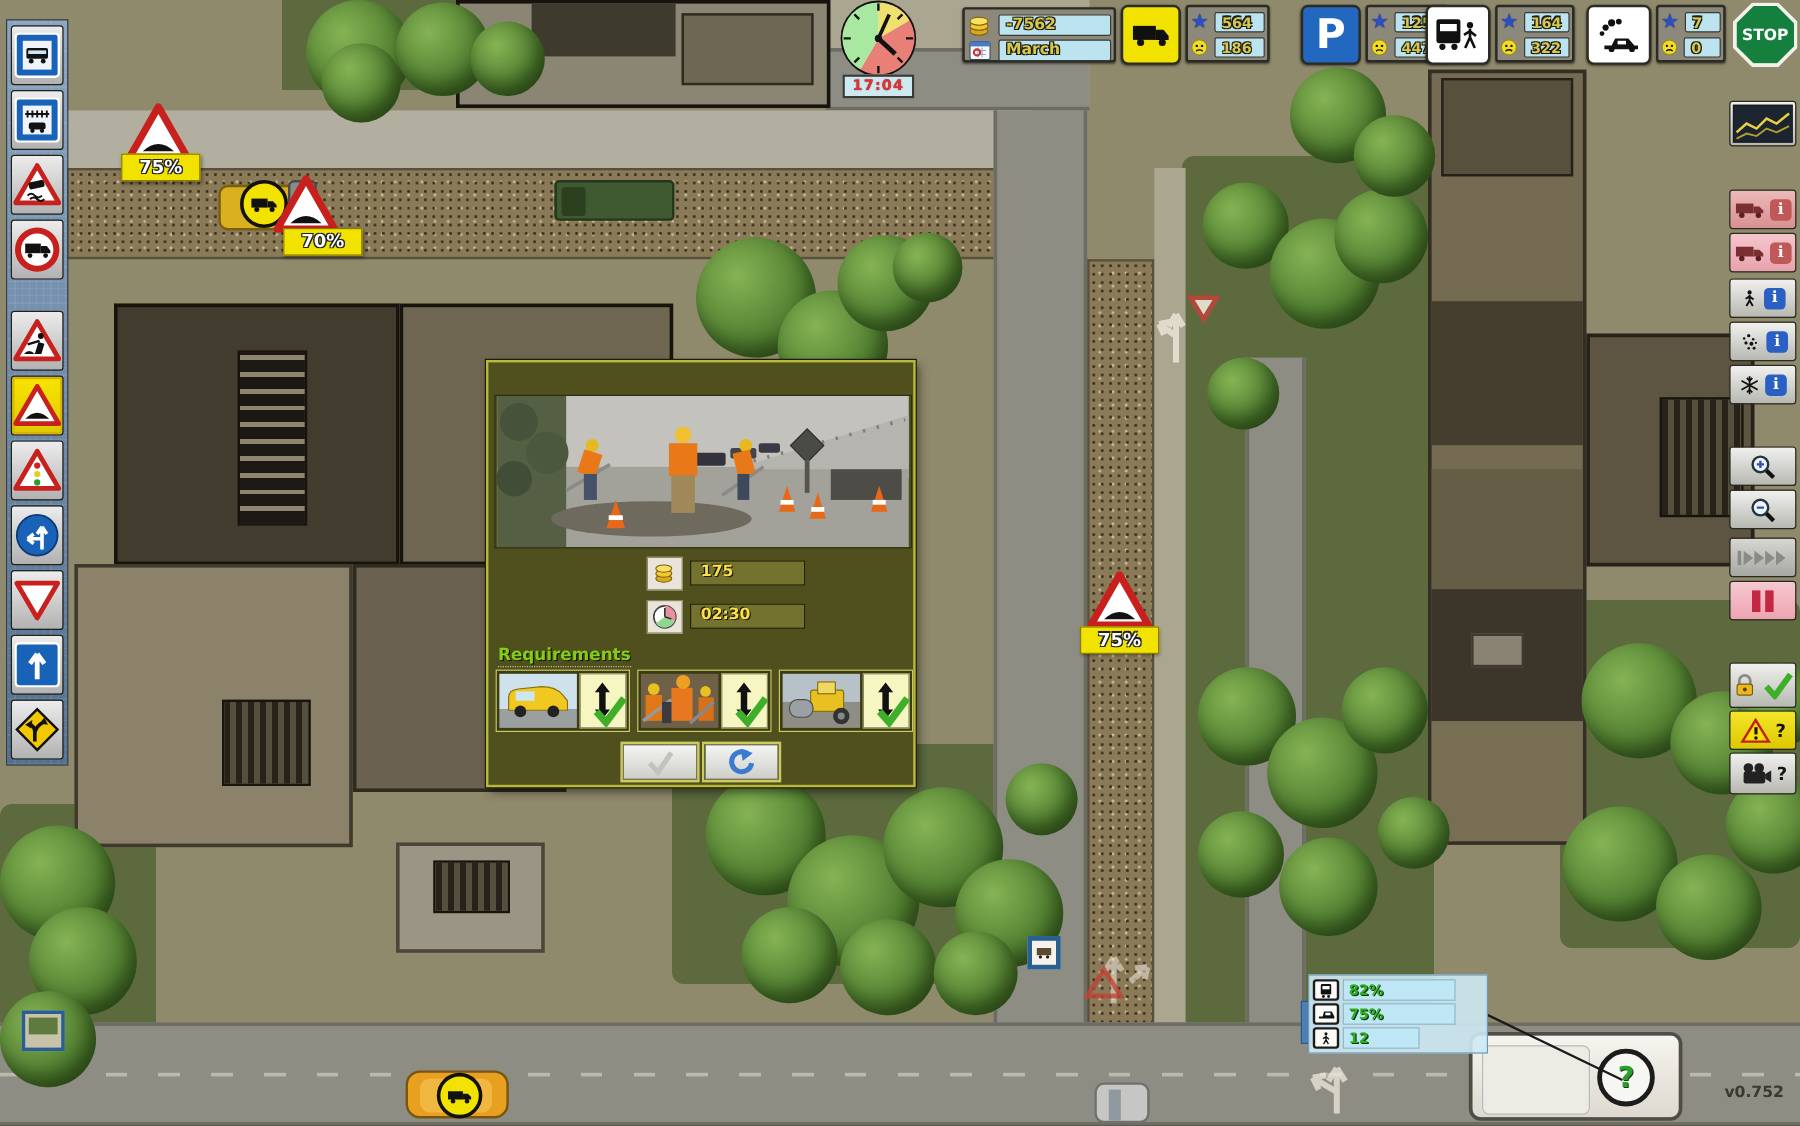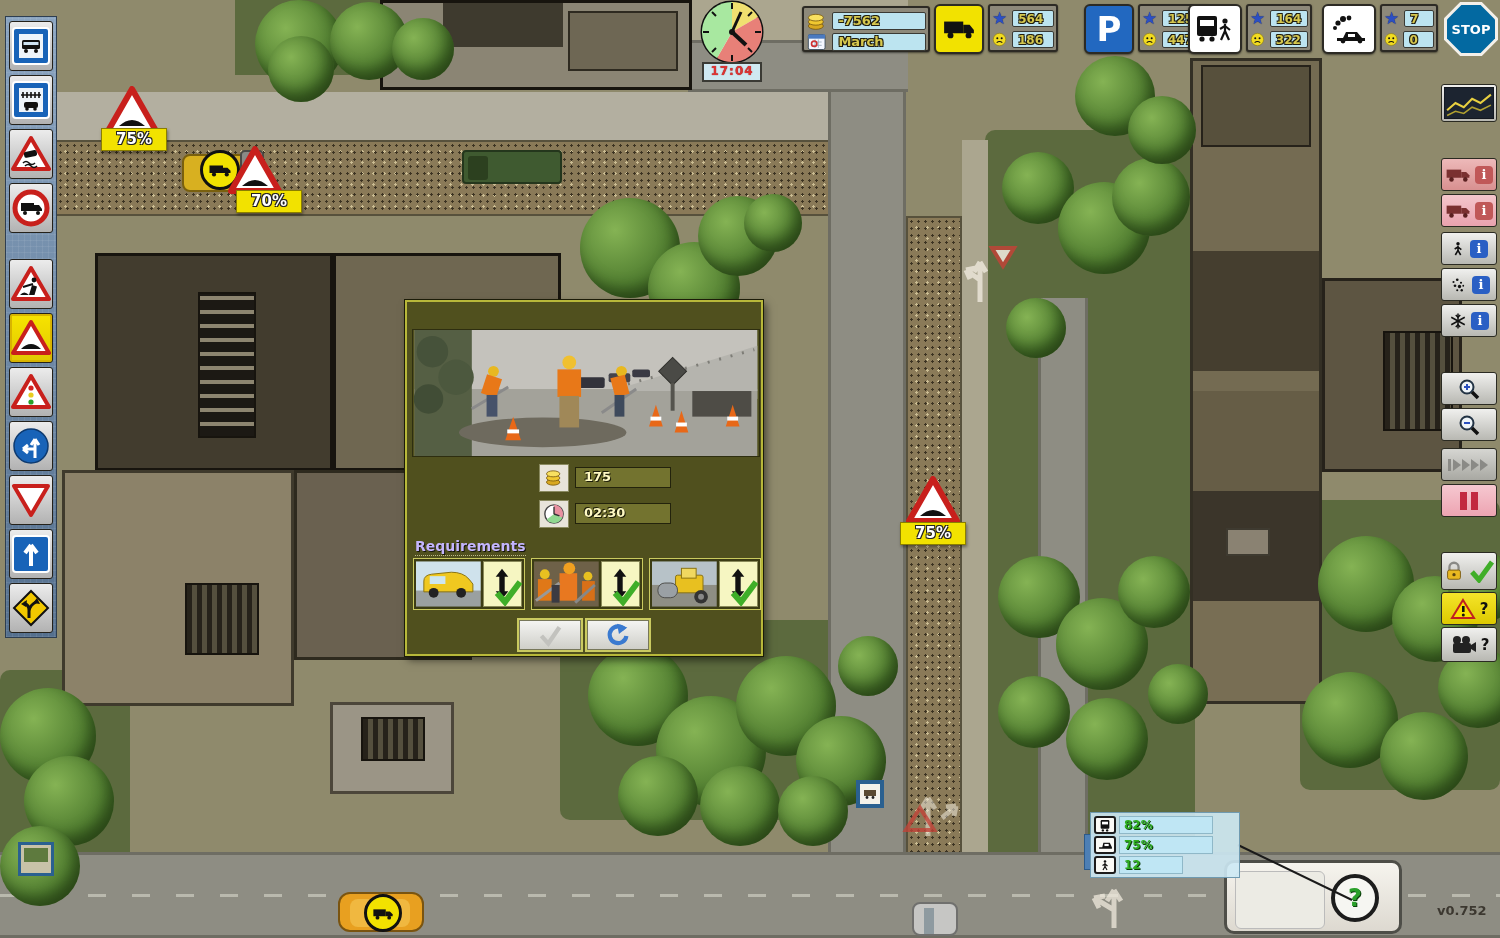--- a/index.html
+++ b/index.html
@@ -65,25 +65,25 @@
   #dialog{position:absolute;left:405px;top:300px;width:358px;height:356px;
     background:#50501e;border:2px solid #b8b83a;box-shadow:0 0 0 1px #1c1c08,3px 4px 8px rgba(0,0,0,.55);}
   #dialog-title{position:absolute;left:0;top:0;width:100%;height:25px;background:#151008;display:flex;align-items:center;}
   .hazard{position:absolute;top:0;height:25px;background:repeating-linear-gradient(125deg,#f0d000 0 9px,#151008 9px 18px);}
   #dialog-title-text{position:relative;margin-left:58px;color:#f5eeda;font-size:14px;font-weight:bold;
     text-shadow:1px 1px 0 #000;z-index:2;}
   #dialog-close{position:absolute;right:6px;top:2px;width:22px;height:21px;border-radius:50%;
     background:radial-gradient(circle at 35% 30%,#f08060,#c22814);border:1px solid #5e0d04;color:#fff;
     font-weight:bold;font-size:12px;display:flex;align-items:center;justify-content:center;cursor:pointer;z-index:3;}
   .dlg-field{position:absolute;width:96px;height:21px;background:#73732f;border:1px solid #23230c;
-    color:#fef9c3;font-weight:bold;font-size:13px;padding:1px 8px;
+    color:#fde047;font-weight:bold;font-size:13px;padding:1px 8px;
     text-shadow:1px 1px 0 #1c1c08, -1px -1px 0 #1c1c08;}
   .dlg-ico{position:absolute;width:30px;height:28px;background:#e8e4da;border:1px solid #8a8a60;
     display:flex;align-items:center;justify-content:center;}
-  #req-label{position:absolute;left:8px;top:236px;color:#c4b5fd;font-weight:bold;font-size:14px;
+  #req-label{position:absolute;left:8px;top:236px;color:#84cc16;font-weight:bold;font-size:14px;
     text-shadow:1px 1px 0 #14140a;border-bottom:1px dotted #bdb88a;padding-bottom:1px;}
   .req-card{position:absolute;top:256px;width:112px;height:52px;border:1px solid #caca60;background:#3c3c14;
     display:flex;align-items:center;padding:2px;gap:2px;}
   .req-ctrl{position:relative;width:40px;height:46px;background:#f6f6c2;border:1px solid #8a8a5a;
     display:flex;align-items:center;justify-content:center;cursor:pointer;}
   .req-check{position:absolute;right:-2px;bottom:0;}
   .dlg-btn{position:absolute;top:318px;width:62px;height:30px;background:linear-gradient(180deg,#f4f4f2,#cfcfc9);
     border:1px solid #77775a;box-shadow:0 0 0 2px #caca60;display:flex;align-items:center;justify-content:center;cursor:pointer;}
 
   
@@ -537,21 +537,21 @@
         <circle cx="8.5" cy="10" r="1.6" fill="#111"></circle>
           <circle cx="15.5" cy="10" r="1.6" fill="#111"></circle>
         <path d="M7.5 17 Q12 13.5 16.5 17" stroke="#111" stroke-width="1.8" fill="none"></path>
       </svg>
       <span class="hud-field" style="width:34px;height:17px;font-size:12px;">0</span>
     </div>
   </div>
 
   <div class="stop-octo" style="left:1444px;top:2px;">
     <div class="octo" style="width:54px;height:54px;background:#f4f0ea;display:flex;align-items:center;justify-content:center;">
-      <div class="octo" style="width:48px;height:48px;background:#0369a1;display:flex;align-items:center;justify-content:center;text-align:right;">
+      <div class="octo" style="width:48px;height:48px;background:#15803d;display:flex;align-items:center;justify-content:center;text-align:right;">
         <span style="color:#fff;font-weight:bold;font-size:13px;letter-spacing:0px;">STOP</span>
       </div>
     </div>
   </div>
 
   <div class="rbtn" style="top:84px;height:38px;padding:0;">
     <svg width="50" height="32" viewBox="0 0 48 30">
       <rect width="48" height="30" fill="#1c2430" stroke="#0c1018"></rect>
       <polyline points="3,22 11,15 19,19 27,11 35,15 45,7" fill="none" stroke="#e8d040" stroke-width="2"></polyline>
       <polyline points="3,27 11,23 19,25 27,19 35,22 45,17" fill="none" stroke="#b0a030" stroke-width="1.5"></polyline>

